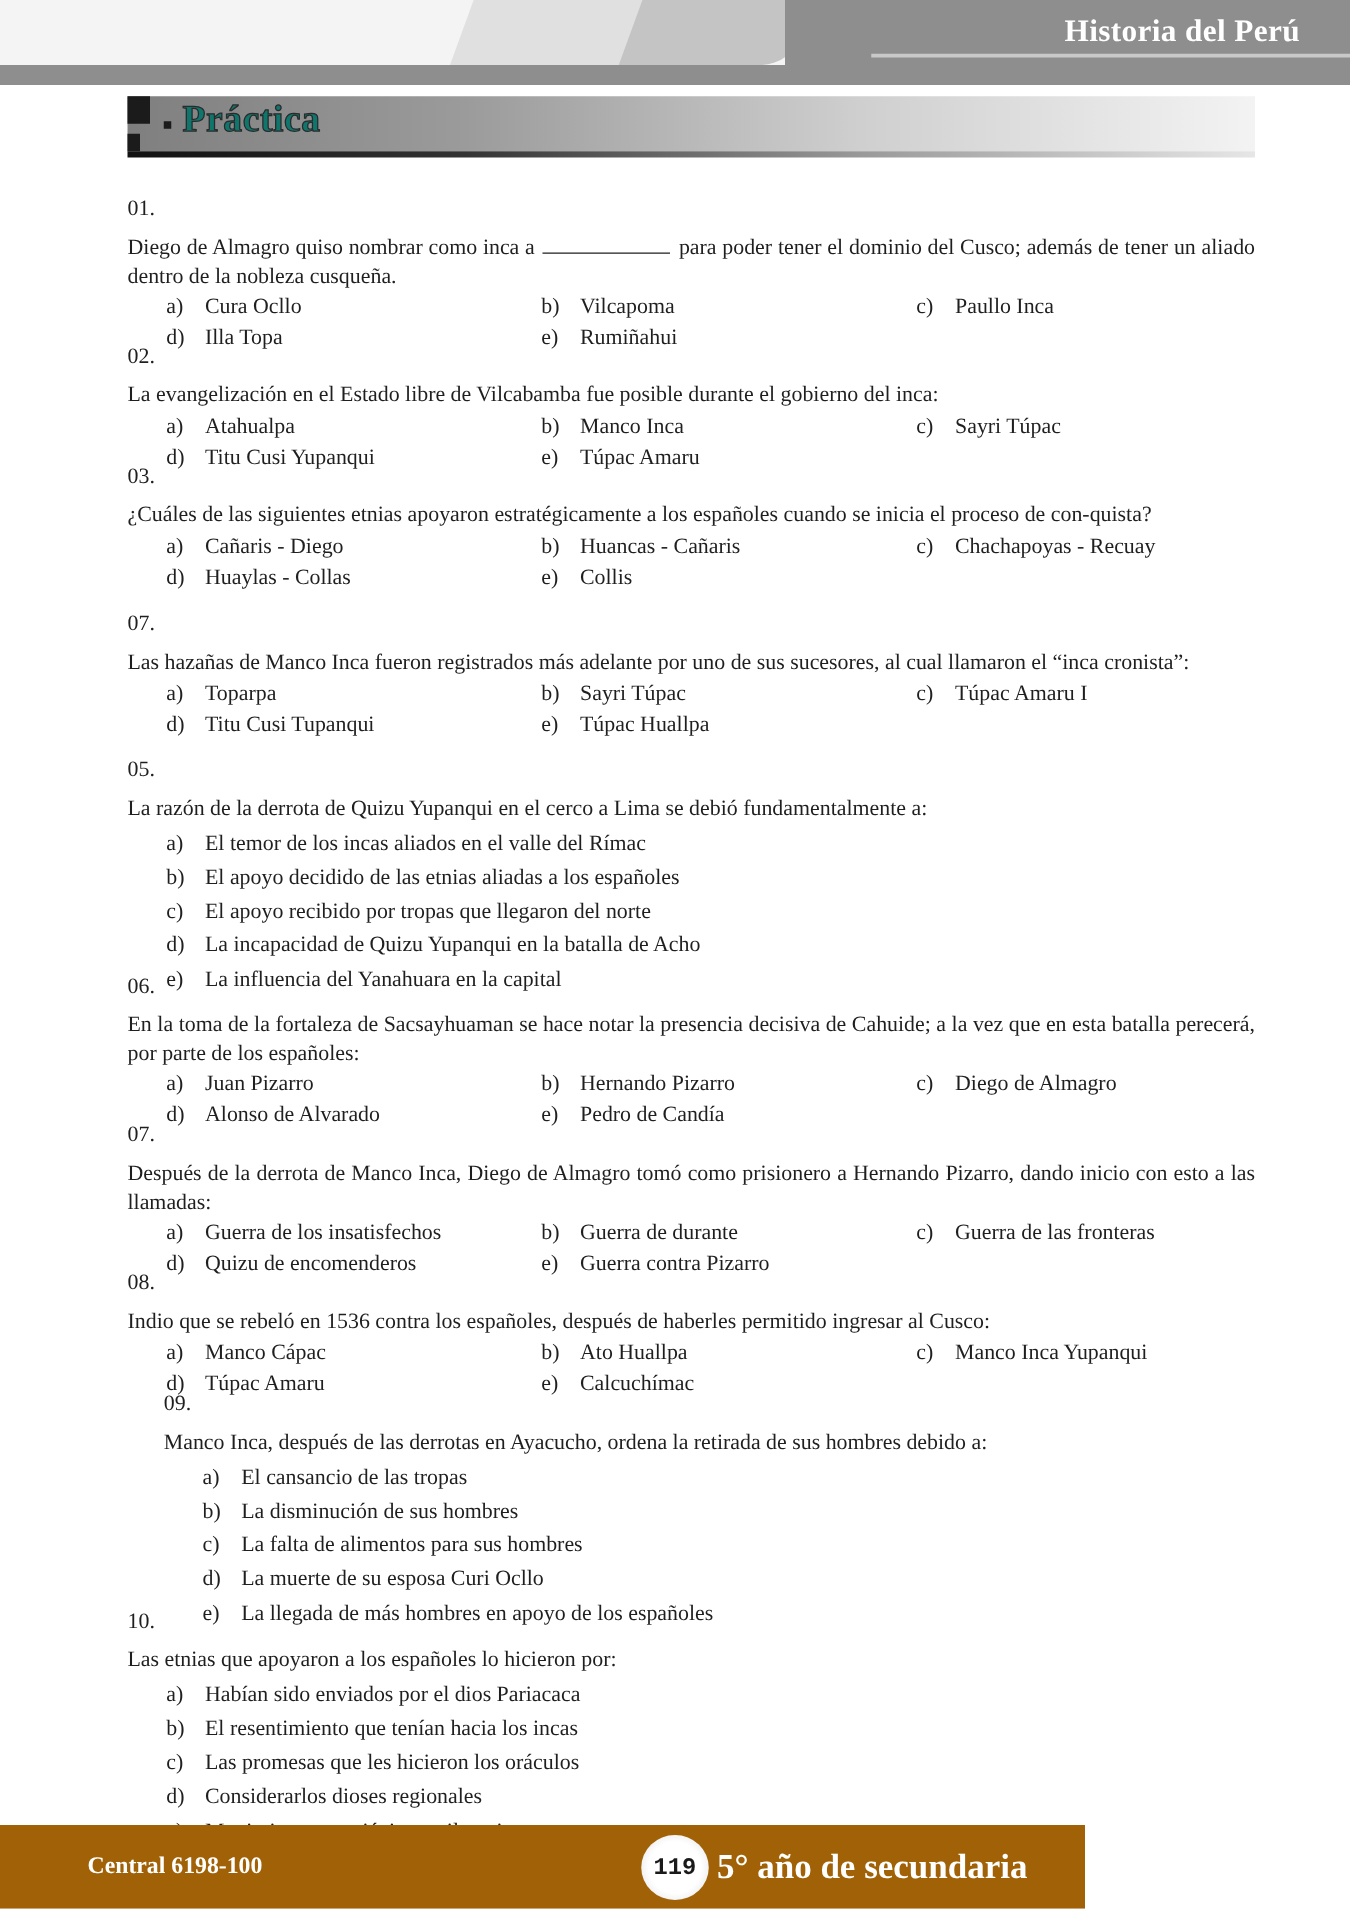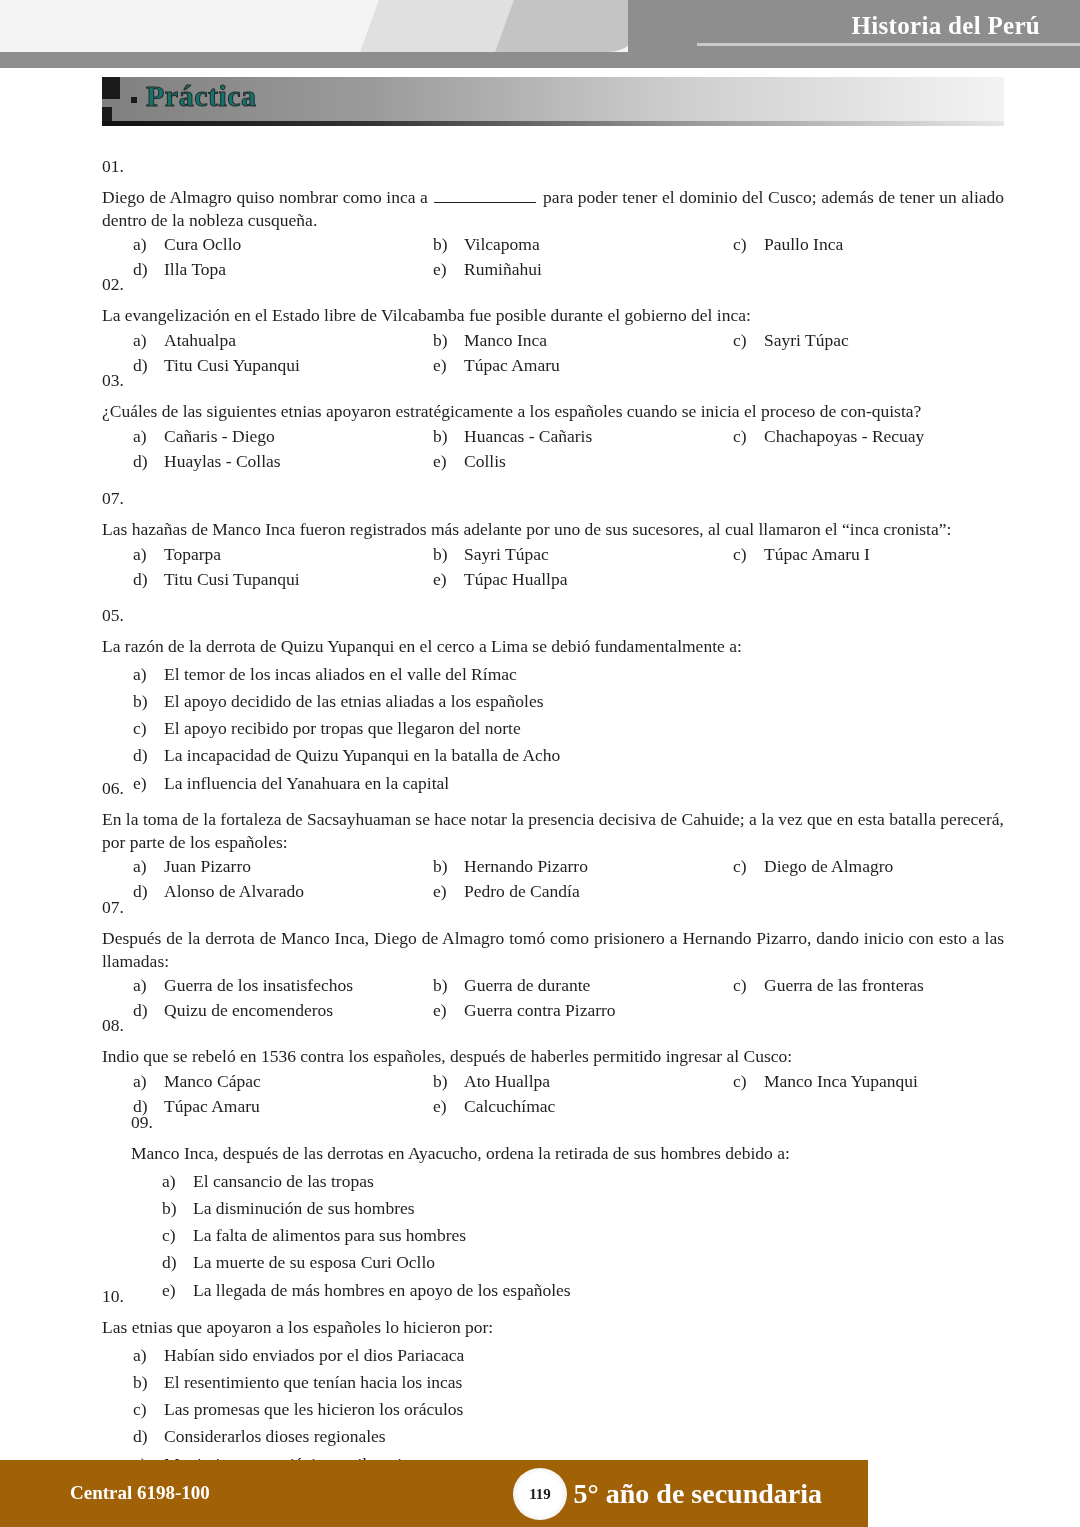--- a/index.html
+++ b/index.html
@@ -42,21 +42,21 @@
     .opt-letter { width: 31px; flex: 0 0 31px; }
     .opt-text { flex: 1; }
 
     
     .footer { position: absolute; left: 0; top: 1460px; width: 868px; height: 67px; background: #a16207; }
     .footer-left { position: absolute; left: 70px; top: 22px; font-family: "Liberation Serif", serif; font-weight: bold; font-size: 19px; color: #ffffff; }
     .footer-right { position: absolute; right: 46px; top: 18px; font-family: "Liberation Serif", serif; font-weight: bold; font-size: 28px; color: #ffffff; }
     .page-badge { position: absolute; left: 513px; top: 8px; width: 54px; height: 52px; border-radius: 50%;
       background: radial-gradient(circle, #ffffff 55%, #ececec 80%, #d6d6d6 100%);
       display: flex; align-items: center; justify-content: center; }
-    .page-num { font-family: Liberation Serif, serif; font-weight: bold; font-size: 15px; color: #1a1a1a; }
+    .page-num { font-family: Liberation Mono, monospace; font-weight: bold; font-size: 19px; color: #1a1a1a; }
   </style>
 </head>
 <body>
 
 <div class="header">
   <div class="header-light"></div>
   <div class="header-mid1"></div>
   <div class="header-mid2"></div>
   <div class="header-dark"></div>
   <div class="header-band"></div>

